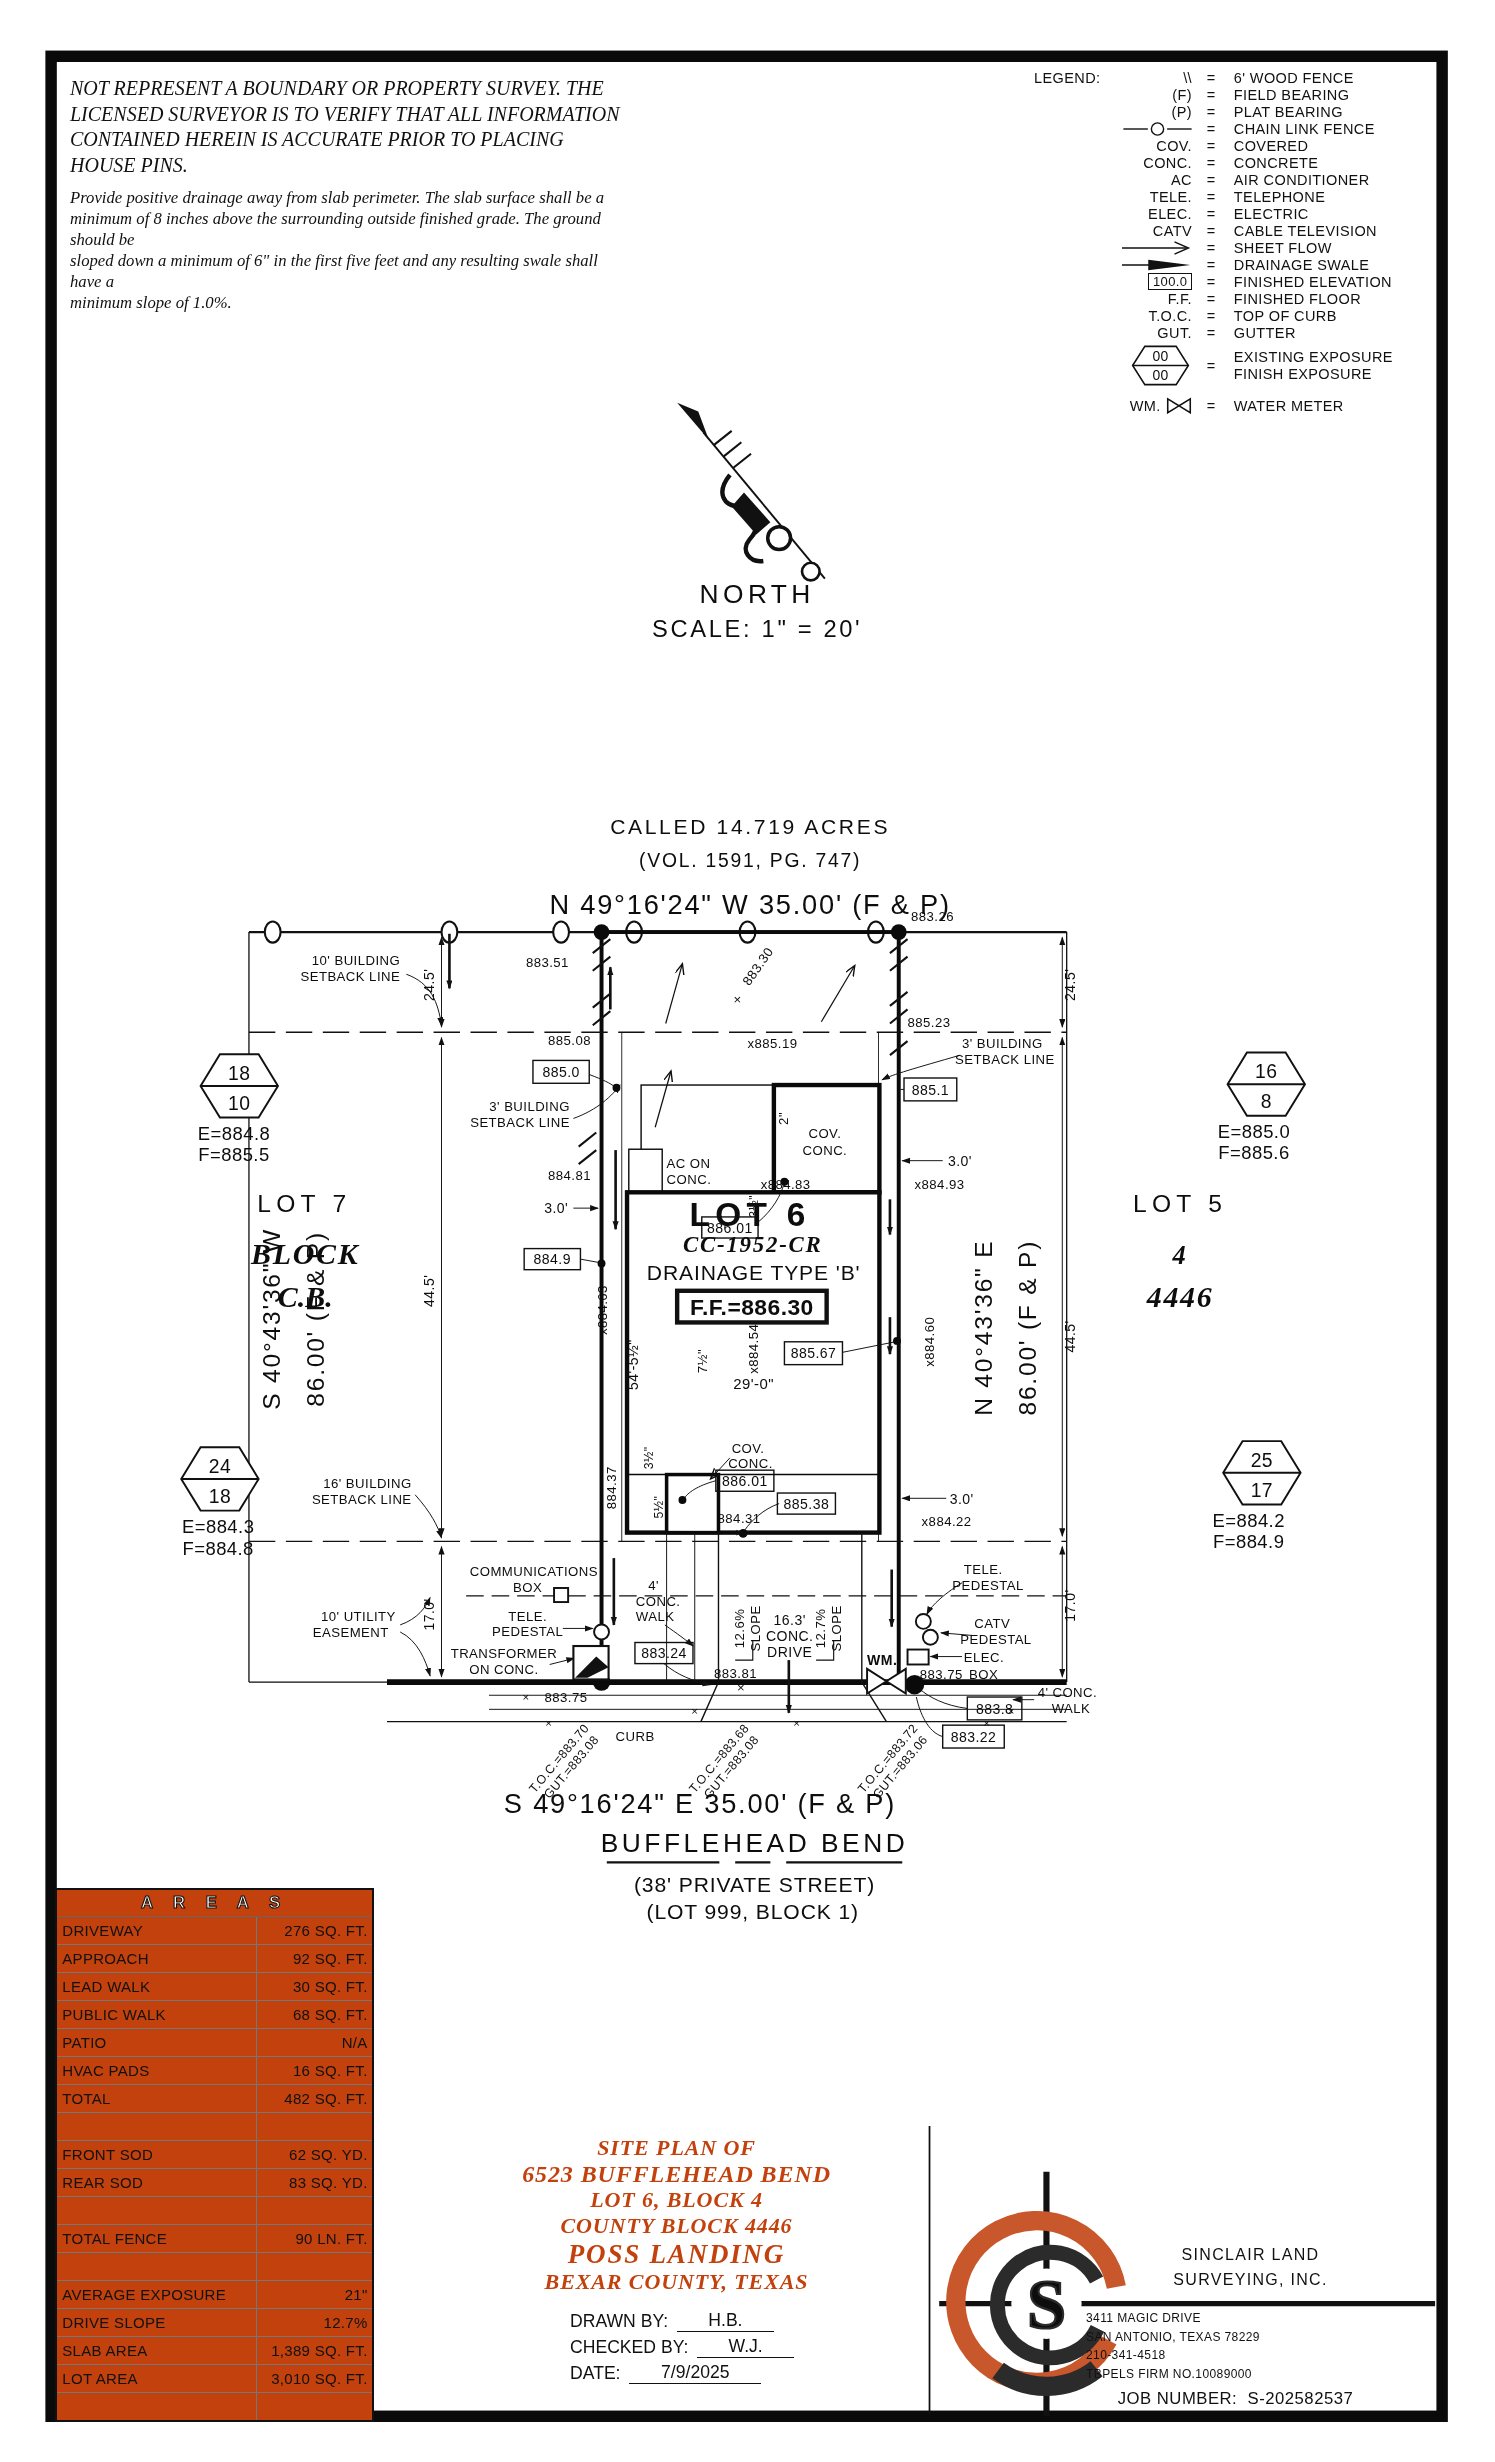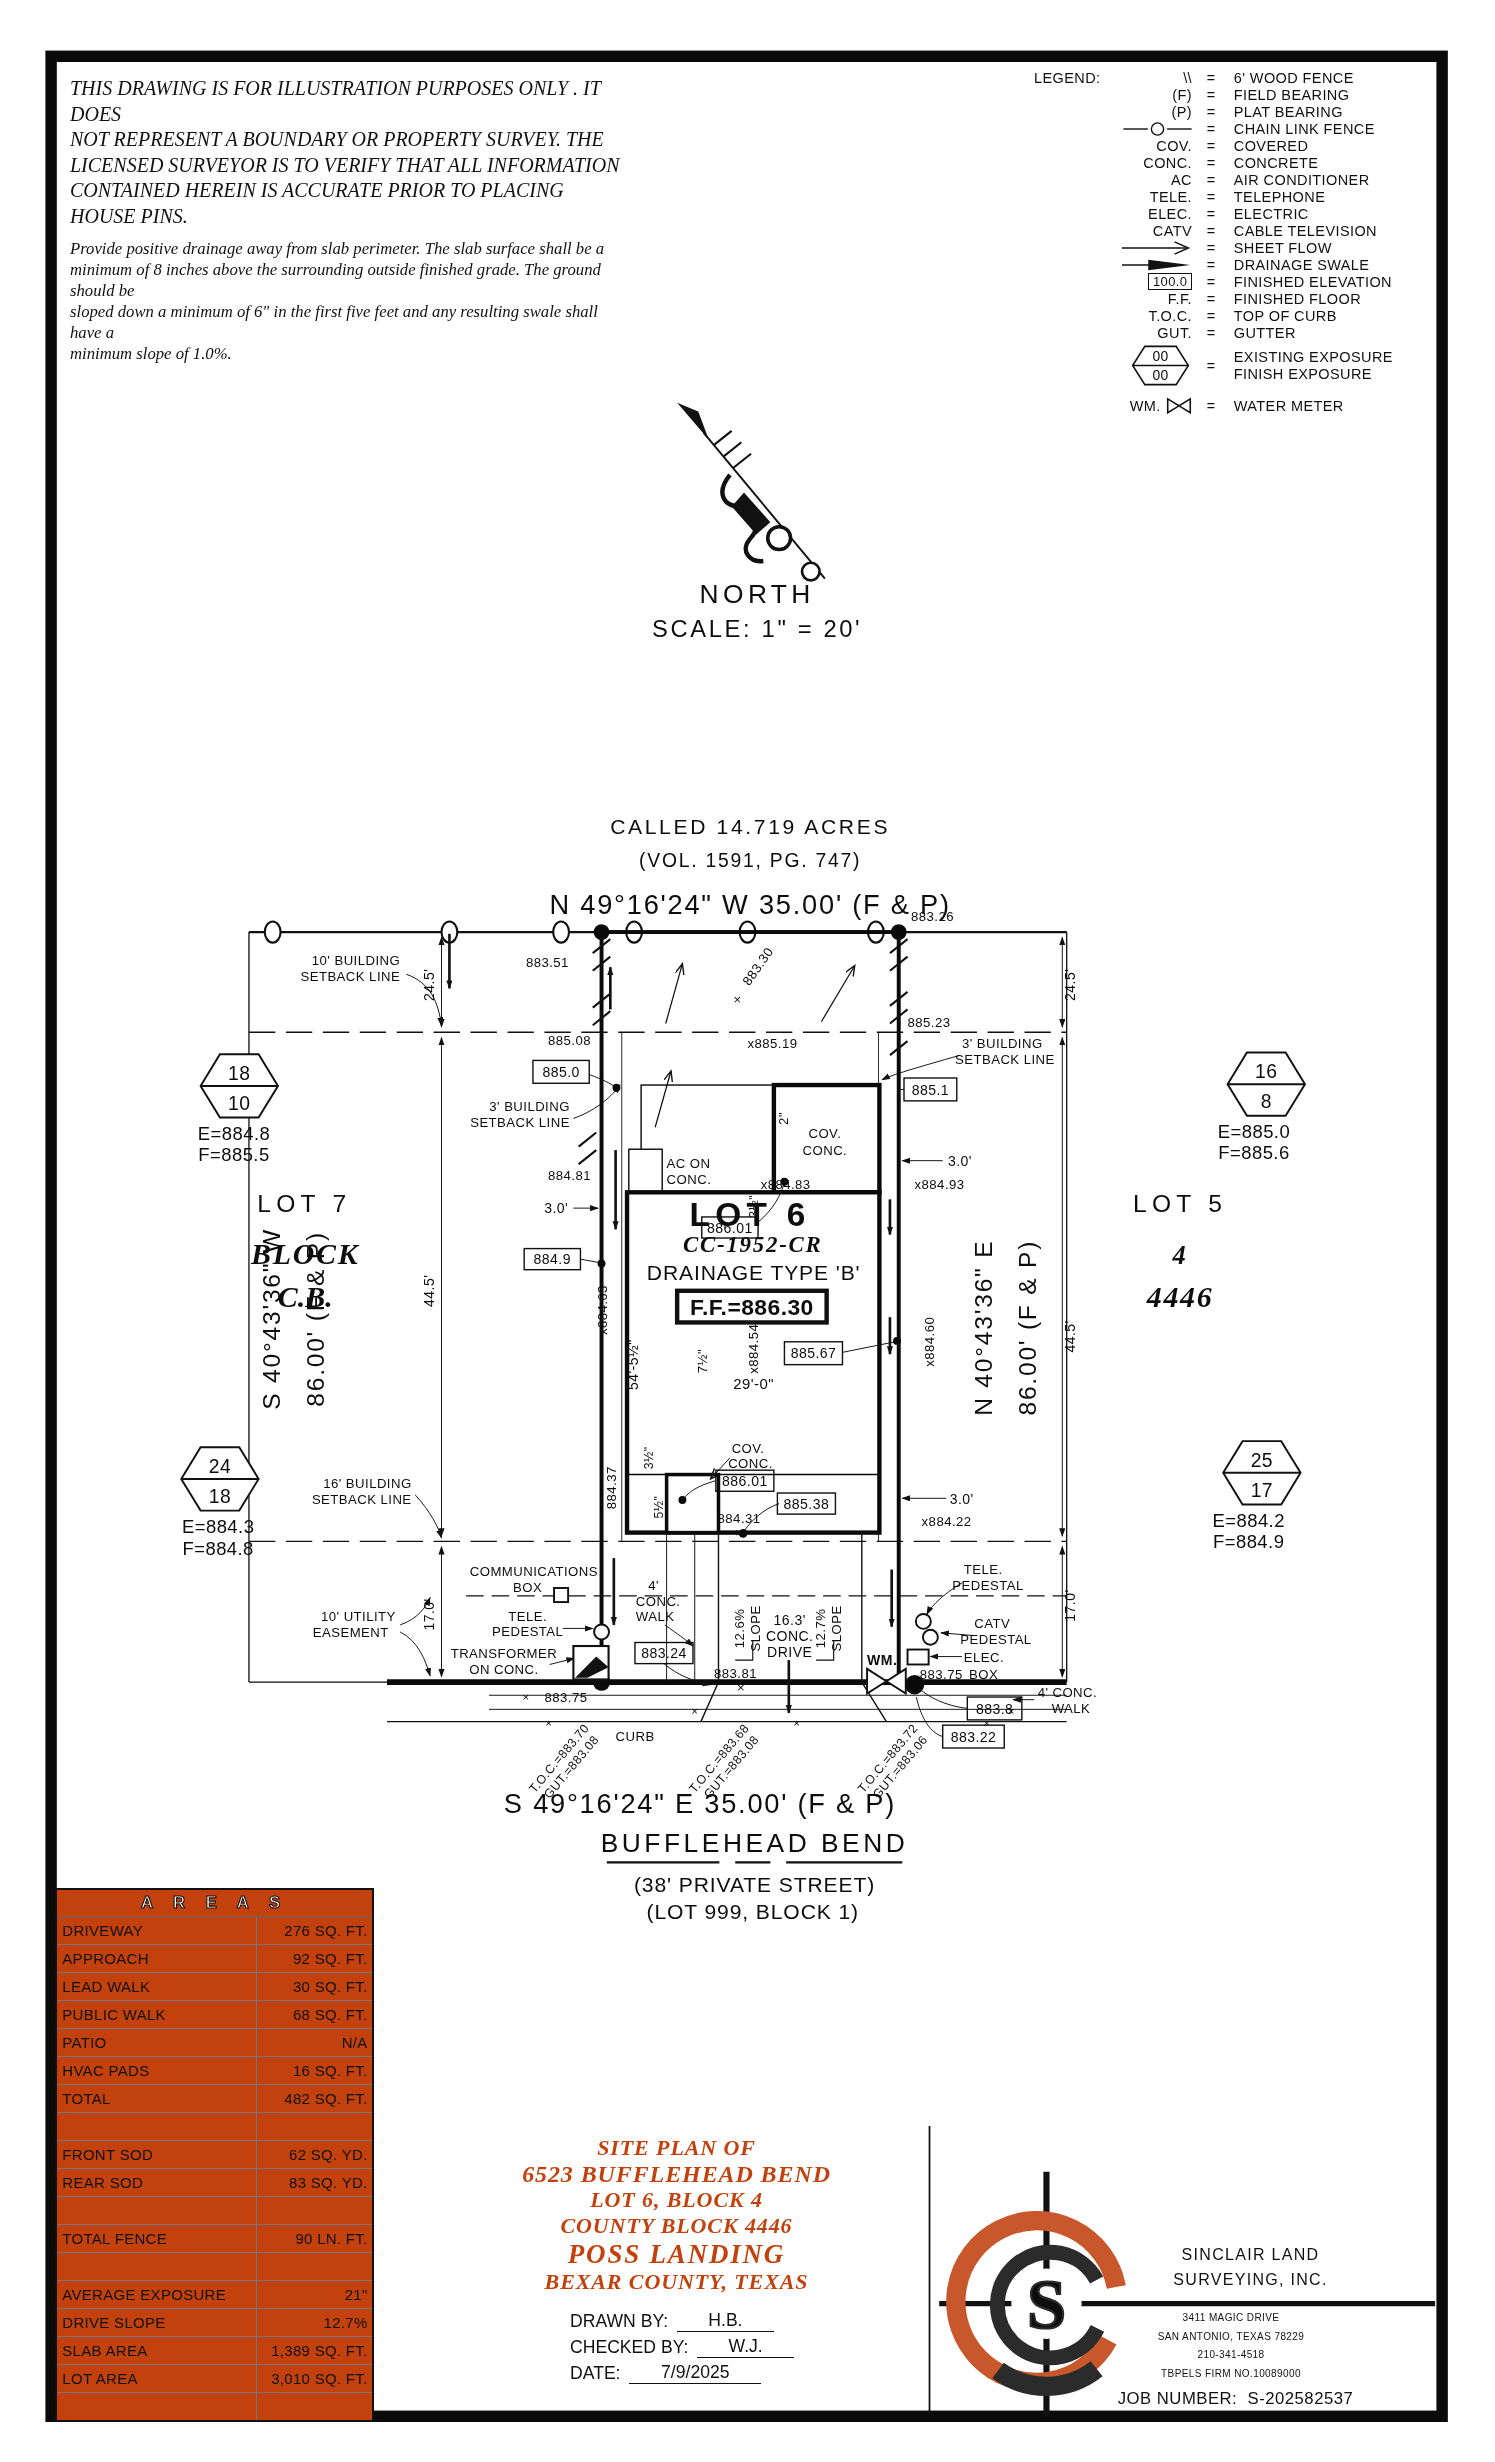--- a/index.html
+++ b/index.html
@@ -37,21 +37,21 @@
   #titleblock{left:492px;top:2135px;width:369px;text-align:center;
      font-family:"Liberation Serif",serif;font-style:italic;font-weight:bold;color:#c2410c;}
   #titleblock .t1{font-size:22px;line-height:26px;letter-spacing:0.9px;}
   #titleblock .t2{font-size:24px;line-height:26px;letter-spacing:0.9px;}
   #titleblock .t5{font-size:27px;line-height:30px;letter-spacing:1.8px;}
   #tb-form{position:absolute;left:570px;top:2306px;width:290px;
      font-family:"Liberation Sans",sans-serif;font-size:17.6px;}
   .f-row{display:flex;align-items:flex-end;height:26px;}
   .f-val{display:inline-block;min-width:97px;text-align:center;border-bottom:1.8px solid #111;margin-left:8.8px;}
   #companyname{left:1145px;top:2243px;width:211px;text-align:center;font-size:16px;letter-spacing:1.3px;line-height:24.6px;}
-  #companyaddr{left:1086px;top:2309px;width:290px;text-align:center;font-size:10px;line-height:18.5px;letter-spacing:0.4px;}
+  #companyaddr{left:1086px;top:2309px;width:290px;font-size:12px;line-height:18.5px;letter-spacing:0.4px;}
   #companyjob{left:1095px;top:2389px;width:281px;text-align:center;font-size:16.7px;letter-spacing:0.5px;}
 </style>
 </head>
 <body>
 
 <div id="page">
 
 <svg width="1495" height="2462" viewBox="0 0 1700 2800" style="position:absolute;left:0;top:0;">
   <defs>
     <marker id="mA" markerWidth="12" markerHeight="10" refX="9" refY="3.5" orient="auto" markerUnits="userSpaceOnUse">
@@ -430,21 +430,20 @@
     <path d="M1265,2651 A92,92 0 1 1 1266,2590" fill="none" stroke="#c8572b" stroke-width="22" transform="rotate(8 1190 2620)"></path>
     <path d="M1135,2696 A92,92 0 0 0 1247,2694" fill="none" stroke="#2b2b2b" stroke-width="22"></path>
     <path d="M1247,2593 A60,60 0 1 0 1248,2648" fill="none" stroke="#2b2b2b" stroke-width="17"></path>
     <circle cx="1190" cy="2620" r="40" fill="#fff"></circle>
     <text x="1190" y="2648" text-anchor="middle" style="font-family:'Liberation Serif',serif;font-weight:bold;font-size:80px" fill="#c8572b" stroke="#2b2b2b" stroke-width="2.5">S</text>
   </g>
 </svg>
 
 <div id="disclaimer" class="abs">
   <div class="p1">
-    <div>THIS DRAWING IS FOR ILLUSTRATION PURPOSES ONLY . IT DOES</div>
     <div>NOT REPRESENT A BOUNDARY OR PROPERTY SURVEY. THE</div>
     <div>LICENSED SURVEYOR IS TO VERIFY THAT ALL INFORMATION</div>
     <div>CONTAINED HEREIN IS ACCURATE PRIOR TO PLACING HOUSE PINS.</div>
   </div>
   <div class="p2">
     <div>Provide positive drainage away from slab perimeter. The slab surface shall be a</div>
     <div>minimum of 8 inches above the surrounding outside finished grade. The ground should be</div>
     <div>sloped down a minimum of 6" in the first five feet and any resulting swale shall have a</div>
     <div>minimum slope of 1.0%.</div>
   </div>

